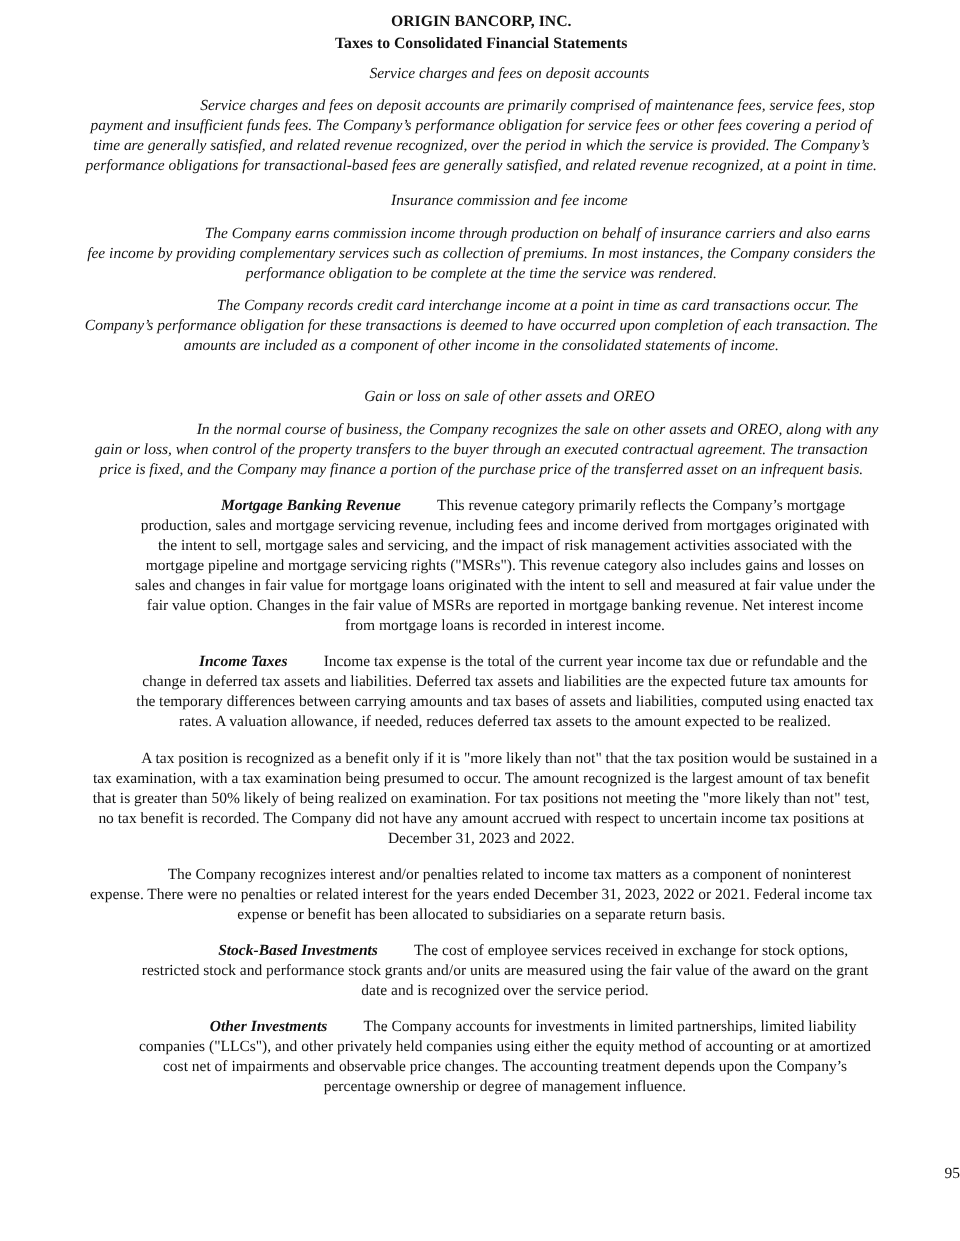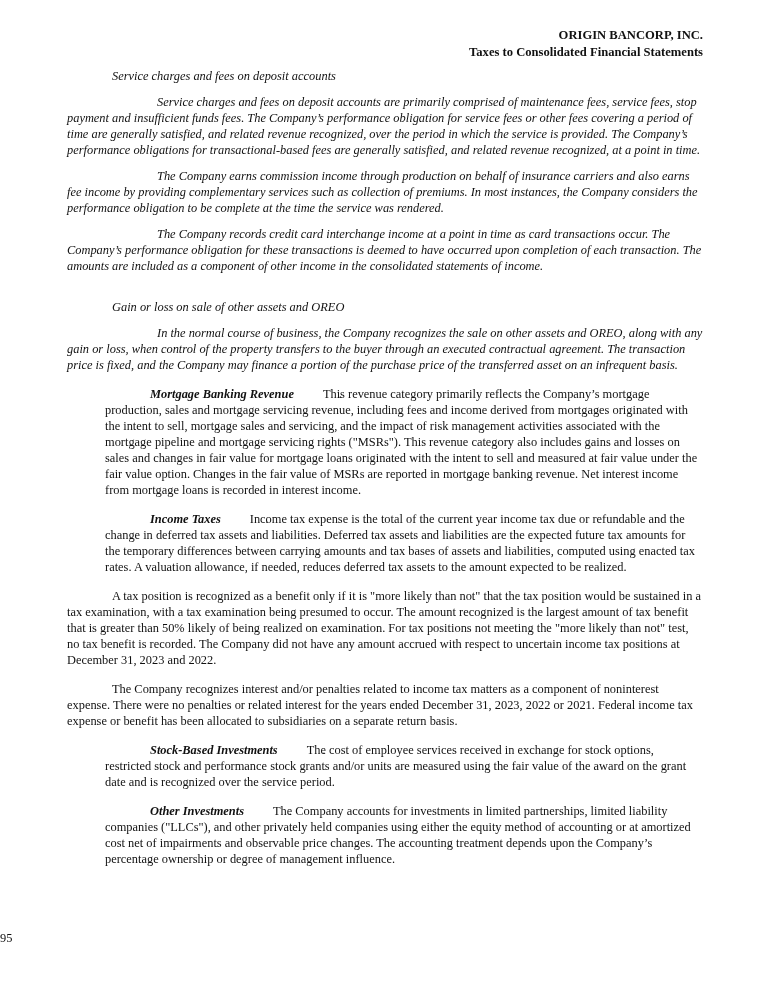--- a/index.html
+++ b/index.html
@@ -17,35 +17,35 @@
       font-size: 12.4px;
       line-height: 16px;
     }
     .page {
       position: absolute;
       left: 67px;
       top: 0;
       width: 636px;
     }
     .header {
-      text-align: right;
+      text-align: center;
       font-weight: bold;
       font-size: 12.6px;
       line-height: 17px;
-      margin-top: 27px;
+      margin-top: 9px;
     }
     .sub-heading {
       font-style: italic;
       margin-left: 45px;
       margin-top: 10px;
       margin-bottom: 0;
     }
     p {
       margin: 0;
-      text-align: left;
+      text-align: center;
     }
     .para-deep {
       text-indent: 90px;
       margin-top: 10px;
       font-style: italic;
     }
     .para {
       text-indent: 45px;
       margin-top: 13px;
       margin-left: 38px;
@@ -61,40 +61,41 @@
     .run-in-period {
       font-style: italic;
       display: inline-block;
       width: 29px;
     }
     .page-number {
       position: absolute;
       left: 0;
       width: 768px;
       top: 930px;
-      text-align: left;
+      text-align: right;
       font-size: 12.4px;
     }
     .gap-first { margin-top: 7px; }
   </style>
 </head>
 <body>
 
 <div class="page">
   <div class="header">
     <div>ORIGIN BANCORP, INC.</div>
     <div>Taxes to Consolidated Financial Statements</div>
   </div>
 
   <section>
     <p class="sub-heading gap-first">Service charges and fees on deposit accounts</p>
     <p class="para-deep">Service charges and fees on deposit accounts are primarily comprised of maintenance fees, service fees, stop payment and insufficient funds fees. The Company’s performance obligation for service fees or other fees covering a period of time are generally satisfied, and related revenue recognized, over the period in which the service is provided. The Company’s performance obligations for transactional-based fees are generally satisfied, and related revenue recognized, at a point in time.</p>
   </section>
 
   <section>
+    <p class="sub-heading" style="margin-top:12px">Insurance commission and fee income</p>
     <p class="para-deep">The Company earns commission income through production on behalf of insurance carriers and also earns fee income by providing complementary services such as collection of premiums. In most instances, the Company considers the performance obligation to be complete at the time the service was rendered.</p>
   </section>
 
   <section>
     <p class="para-deep">The Company records credit card interchange income at a point in time as card transactions occur. The Company’s performance obligation for these transactions is deemed to have occurred upon completion of each transaction. The amounts are included as a component of other income in the consolidated statements of income.</p>
   </section>
 
   <section>
     <p class="sub-heading" style="margin-top:25px">Gain or loss on sale of other assets and OREO</p>
     <p class="para-deep">In the normal course of business, the Company recognizes the sale on other assets and OREO, along with any gain or loss, when control of the property transfers to the buyer through an executed contractual agreement. The transaction price is fixed, and the Company may finance a portion of the purchase price of the transferred asset on an infrequent basis.</p>

